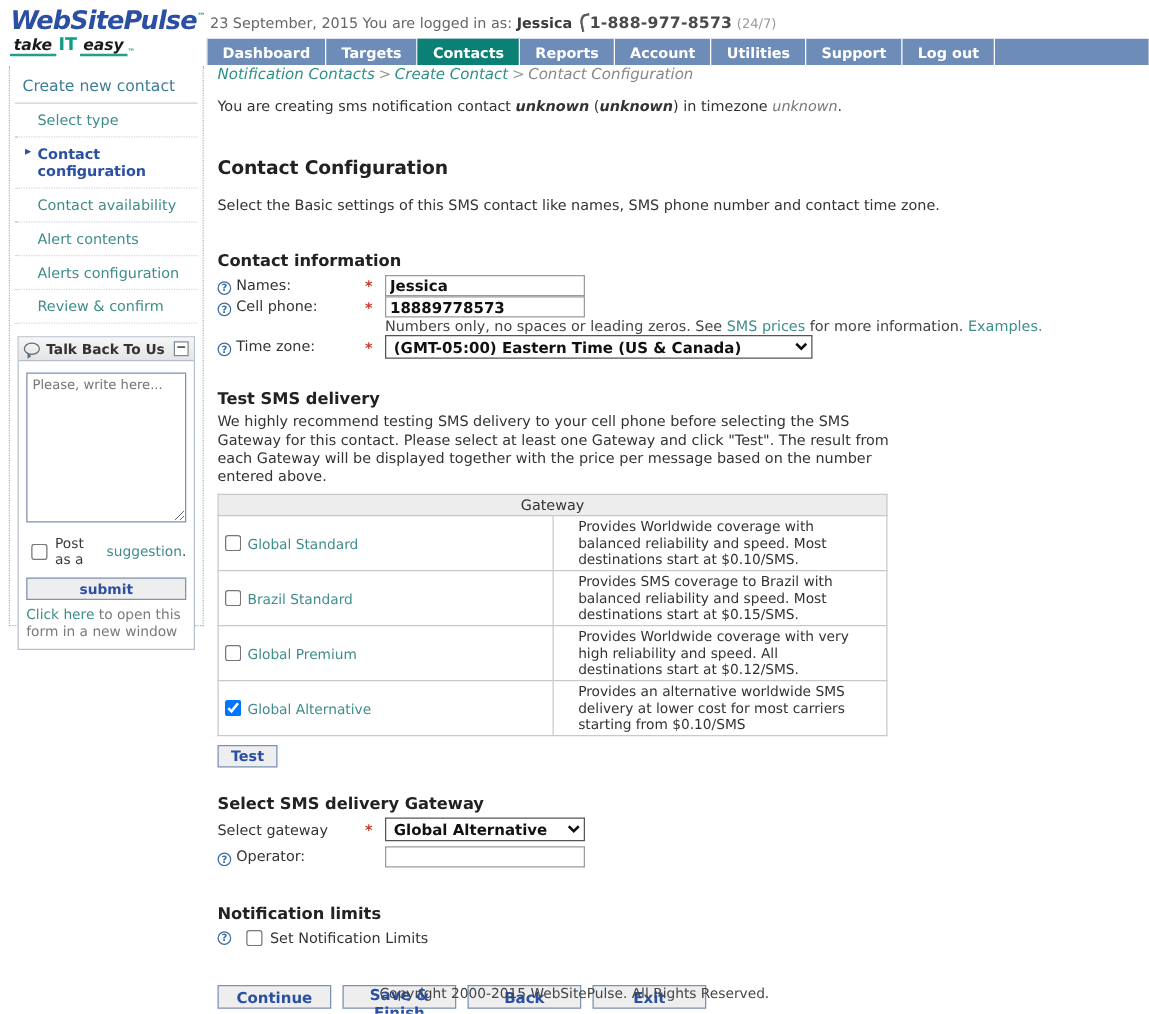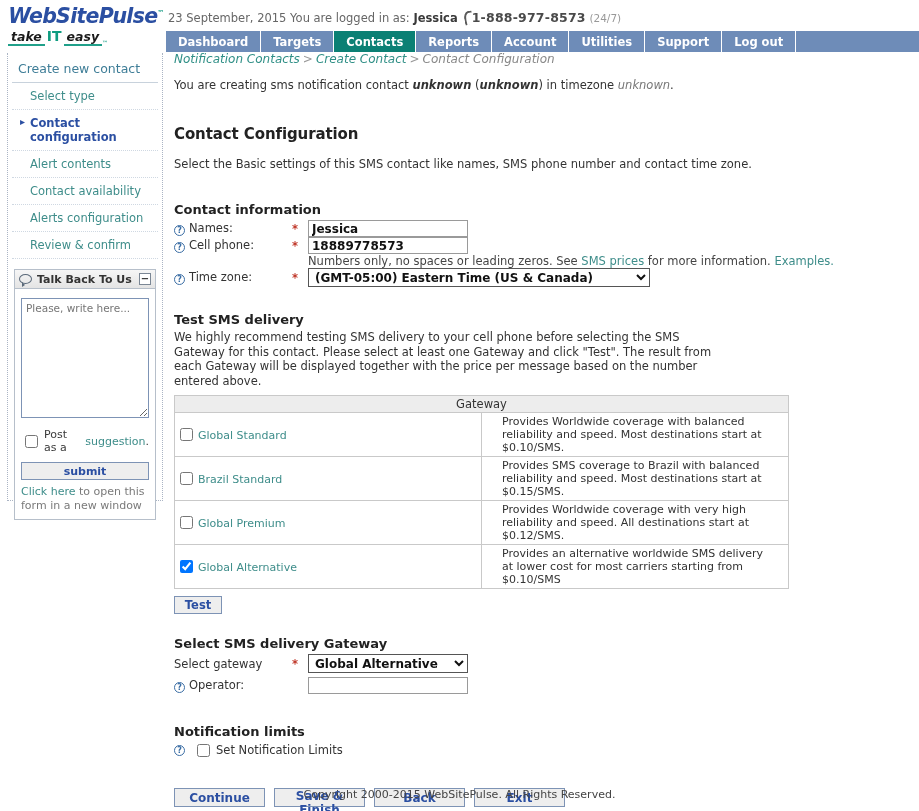--- a/index.html
+++ b/index.html
@@ -220,21 +220,21 @@
     height: 19px; border: 1px solid #555555; background: #ffffff;
     font-size: 12px; font-weight: bold; color: #111111;
     font-family: "DejaVu Sans", "Liberation Sans", sans-serif;
     padding: 0 2px;
   }
 
   p.para { font-size: 11.5px; color: #333; margin: 2px 0 0 0; line-height: 14.5px; }
 
   
   table.gw {
-    border-collapse: collapse; width: 615px; margin-top: 7px;
+    border-collapse: collapse; width: 536px; margin-top: 7px;
     table-layout: fixed;
   }
   table.gw th {
     background: #ededed; border: 1px solid #c9c9c9;
     font-size: 11.5px; font-weight: normal; color: #333333;
     height: 16px; text-align: center;
   }
   table.gw td {
     border: 1px solid #c9c9c9; font-size: 11px; color: #333333;
     padding: 2px 20px; vertical-align: top; line-height: 13px;
@@ -305,22 +305,22 @@
 
 <div id="breadcrumb">
   <a>Notification Contacts</a><span class="sep">&gt;</span><a>Create Contact</a><span class="sep">&gt;</span><span class="cur">Contact Configuration</span>
 </div>
 
 <div id="sidebar">
   <div id="sb-title">Create new contact</div>
 
   <div class="sb-step">Select type</div>
   <div class="sb-step active">Contact configuration</div>
+  <div class="sb-step">Contact availability</div>
   <div class="sb-step">Alert contents</div>
-  <div class="sb-step">Contact availability</div>
   <div class="sb-step">Alerts configuration</div>
   <div class="sb-step">Review &amp; confirm</div>
 
   <div id="talkback">
     <div id="tb-head">
       <div id="tb-bubble"></div>
       <div id="tb-title">Talk Back To Us</div>
       <div id="tb-collapse">−</div>
     </div>
     <div id="tb-body">

